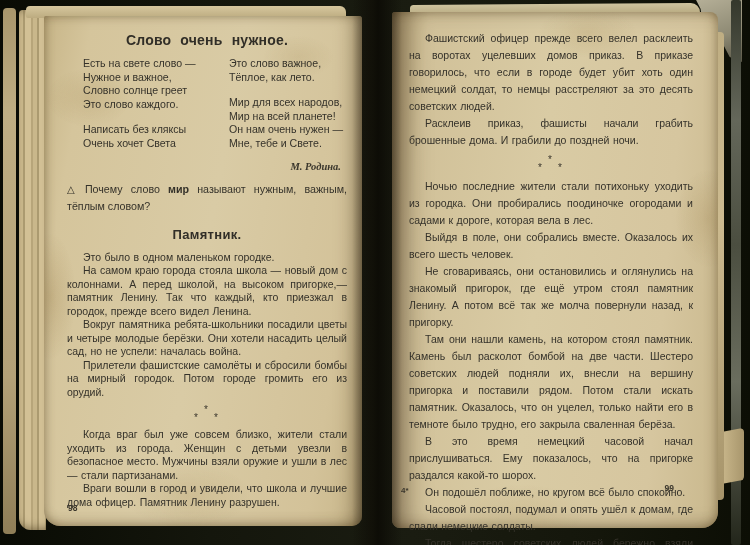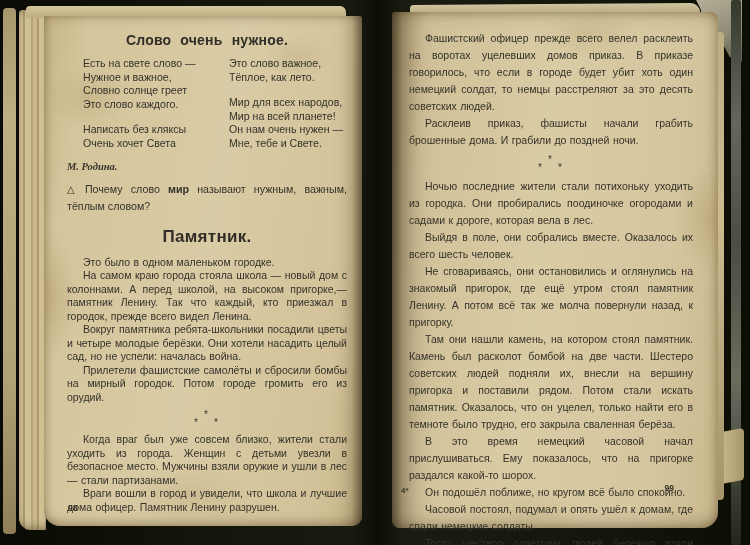--- a/index.html
+++ b/index.html
@@ -100,30 +100,30 @@
   .poem-title{
     margin:2px 0 9px;text-align:center;
     font-size:14px;font-weight:700;word-spacing:5px;letter-spacing:.2px;color:#312e27;
   }
   .poem-cols{display:flex;margin-left:16px;}
   .poem-col{font-size:10.6px;line-height:13.6px;}
   .poem-col.first{width:146px;flex:none;}
   .poem-col.second{flex:1;}
   .stanza{margin:0 0 12px;white-space:pre-line;}
   .attribution{
-    margin:-2px 6px 0 0;
+    text-align:right;margin:-2px 6px 0 0;
     font-family:"Liberation Serif","DejaVu Serif",serif;
     font-style:italic;font-weight:700;font-size:10.5px;color:#3a362c;
   }
   .question{margin:9px 0 13px;font-size:10.7px;line-height:16px;text-align:justify;}
   .question .tri{font-size:10px;margin-right:5px;}
   .question b{font-weight:700;}
   .story-title{
     margin:11px 0 9px;text-align:center;
-    font-size:17px;font-weight:700;letter-spacing:.3px;color:#312e27;
+    font-size:13px;font-weight:700;letter-spacing:.3px;color:#312e27;
   }
   .para{
     margin:0;font-size:10.5px;line-height:13.5px;
     text-align:justify;text-indent:16px;word-spacing:.5px;
   }
   .rp-content .para{line-height:17px;}
   .separator{
     text-align:center;white-space:pre-line;
     font-size:10px;line-height:8px;letter-spacing:2px;
     padding:7px 0 6px;color:#3a362c;

